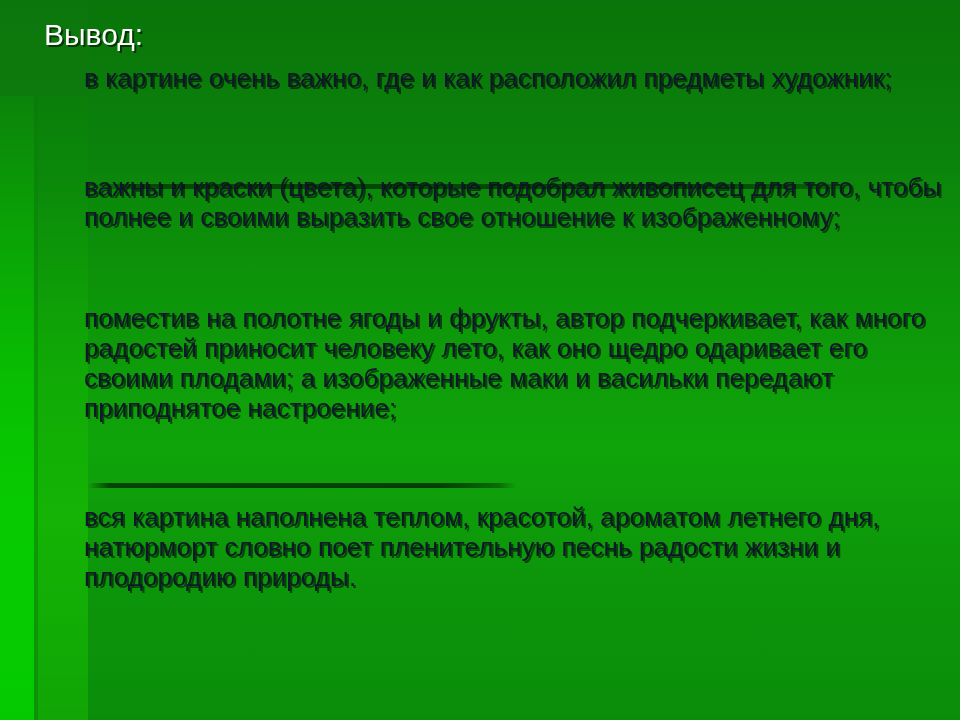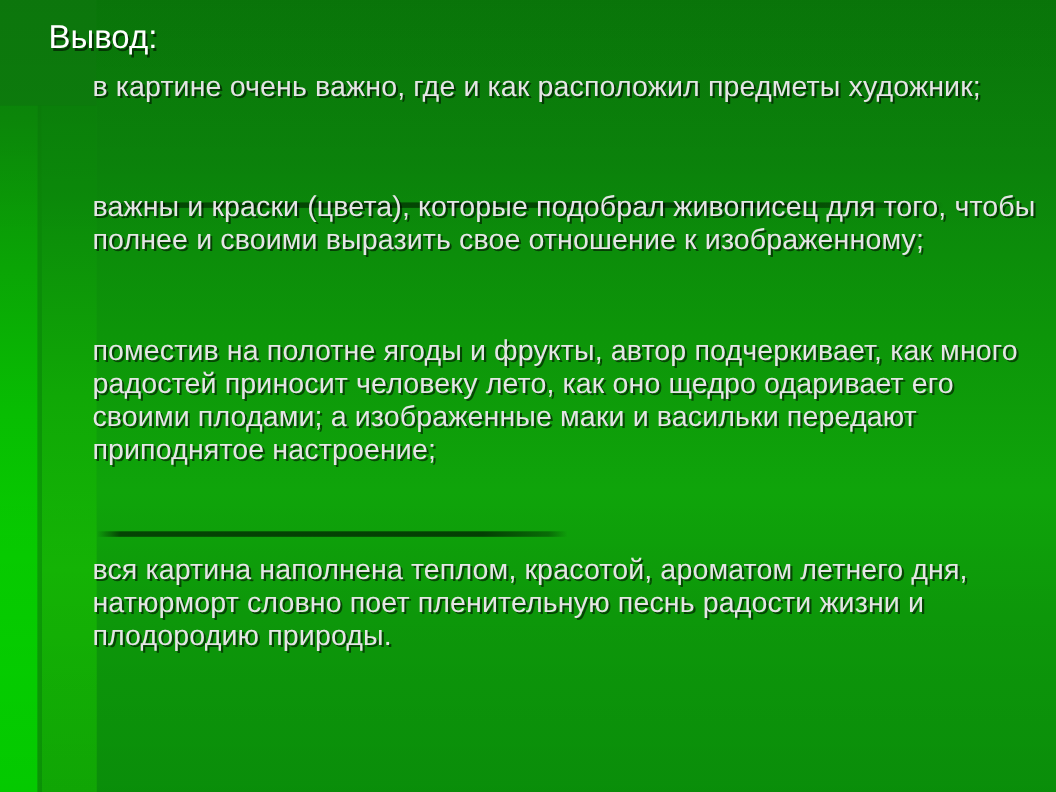--- a/index.html
+++ b/index.html
@@ -143,21 +143,21 @@
     color: #ffffff;
     font-size: 30px;
     line-height: 36px;
     white-space: pre;
     text-shadow: 2px 2px 0 rgba(0,0,0,0.55);
   }
 
   .para {
     position: absolute;
     left: 84px;
-    color: #e5e5e5;
+    color: #0f172a;
     font-size: 26px;
     line-height: 30px;
     white-space: pre-line;
     text-shadow: 2px 2px 0 rgba(0,0,0,0.55);
     letter-spacing: 0.1px;
   }
 
   #para-1 { top: 63px; }
   #para-2 { top: 172px; }
   #para-3 { top: 303px; }

